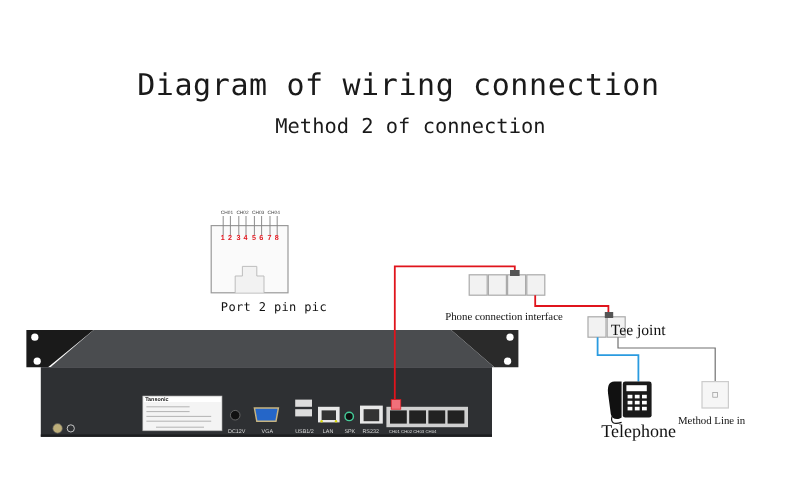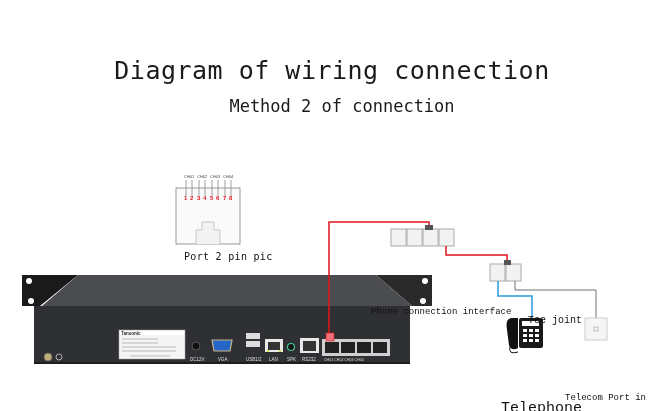--- a/index.html
+++ b/index.html
@@ -1,20 +1,20 @@
 <!DOCTYPE html>
 <html><head>
 <meta charset="utf-8">
 <style>
   html,body{margin:0;padding:0;background:#fff;}
   body{width:664px;height:411px;position:relative;overflow:hidden;font-family:"DejaVu Sans Mono","Liberation Mono",monospace;}
   .abs{position:absolute;}
   .title{left:0;width:664px;top:56px;text-align:center;font-size:25px;color:#1a1a1a;letter-spacing:0.5px;}
   .subtitle{left:0;width:664px;top:96px;text-align:center;font-size:17px;color:#1a1a1a;padding-left:20px;box-sizing:border-box;}
-  .lbl{font-size:10px;color:#111;white-space:nowrap;font-family:Liberation Mono, monospace;margin-top:48px;}
+  .lbl{font-size:10px;color:#111;white-space:nowrap;font-family:Liberation Serif, serif;}
   .lblm{font-size:10px;color:#111;white-space:nowrap;font-family:"DejaVu Sans Mono",monospace;letter-spacing:0.3px;}
   svg{position:absolute;left:0;top:0;}
 </style>
 </head>
 <body>
 
 <div class="abs title">Diagram of wiring connection</div>
 <div class="abs subtitle">Method 2 of connection</div>
 
 <svg width="664" height="411" viewBox="0 0 664 411">
@@ -150,15 +150,15 @@
   </g>
 
   <g>
     <rect x="585" y="318" width="22" height="22" fill="#f6f6f6" stroke="#ccc"></rect>
     <rect x="594" y="327" width="4" height="4" fill="none" stroke="#999" stroke-width="0.6"></rect>
   </g>
 </svg>
 
 <div class="abs lblm" style="left:184px;top:251px;font-size:10px;">Port 2 pin pic</div>
 <div class="abs lbl" style="left:371px;top:259px;font-size:9px;">Phone connection interface</div>
-<div class="abs lbl" style="left:528px;top:267px;font-size:10px;">Tee joint</div>
+<div class="abs lbl" style="left:509px;top:267px;font-size:13px;">Tee joint</div>
 <div class="abs lbl" style="left:501px;top:352px;font-size:15px;">Telephone</div>
-<div class="abs lbl" style="left:565px;top:345px;font-size:9px;">Telecom Port in</div>
+<div class="abs lbl" style="left:565px;top:345px;font-size:9px;">Method Line in</div>
 
 </body></html>

